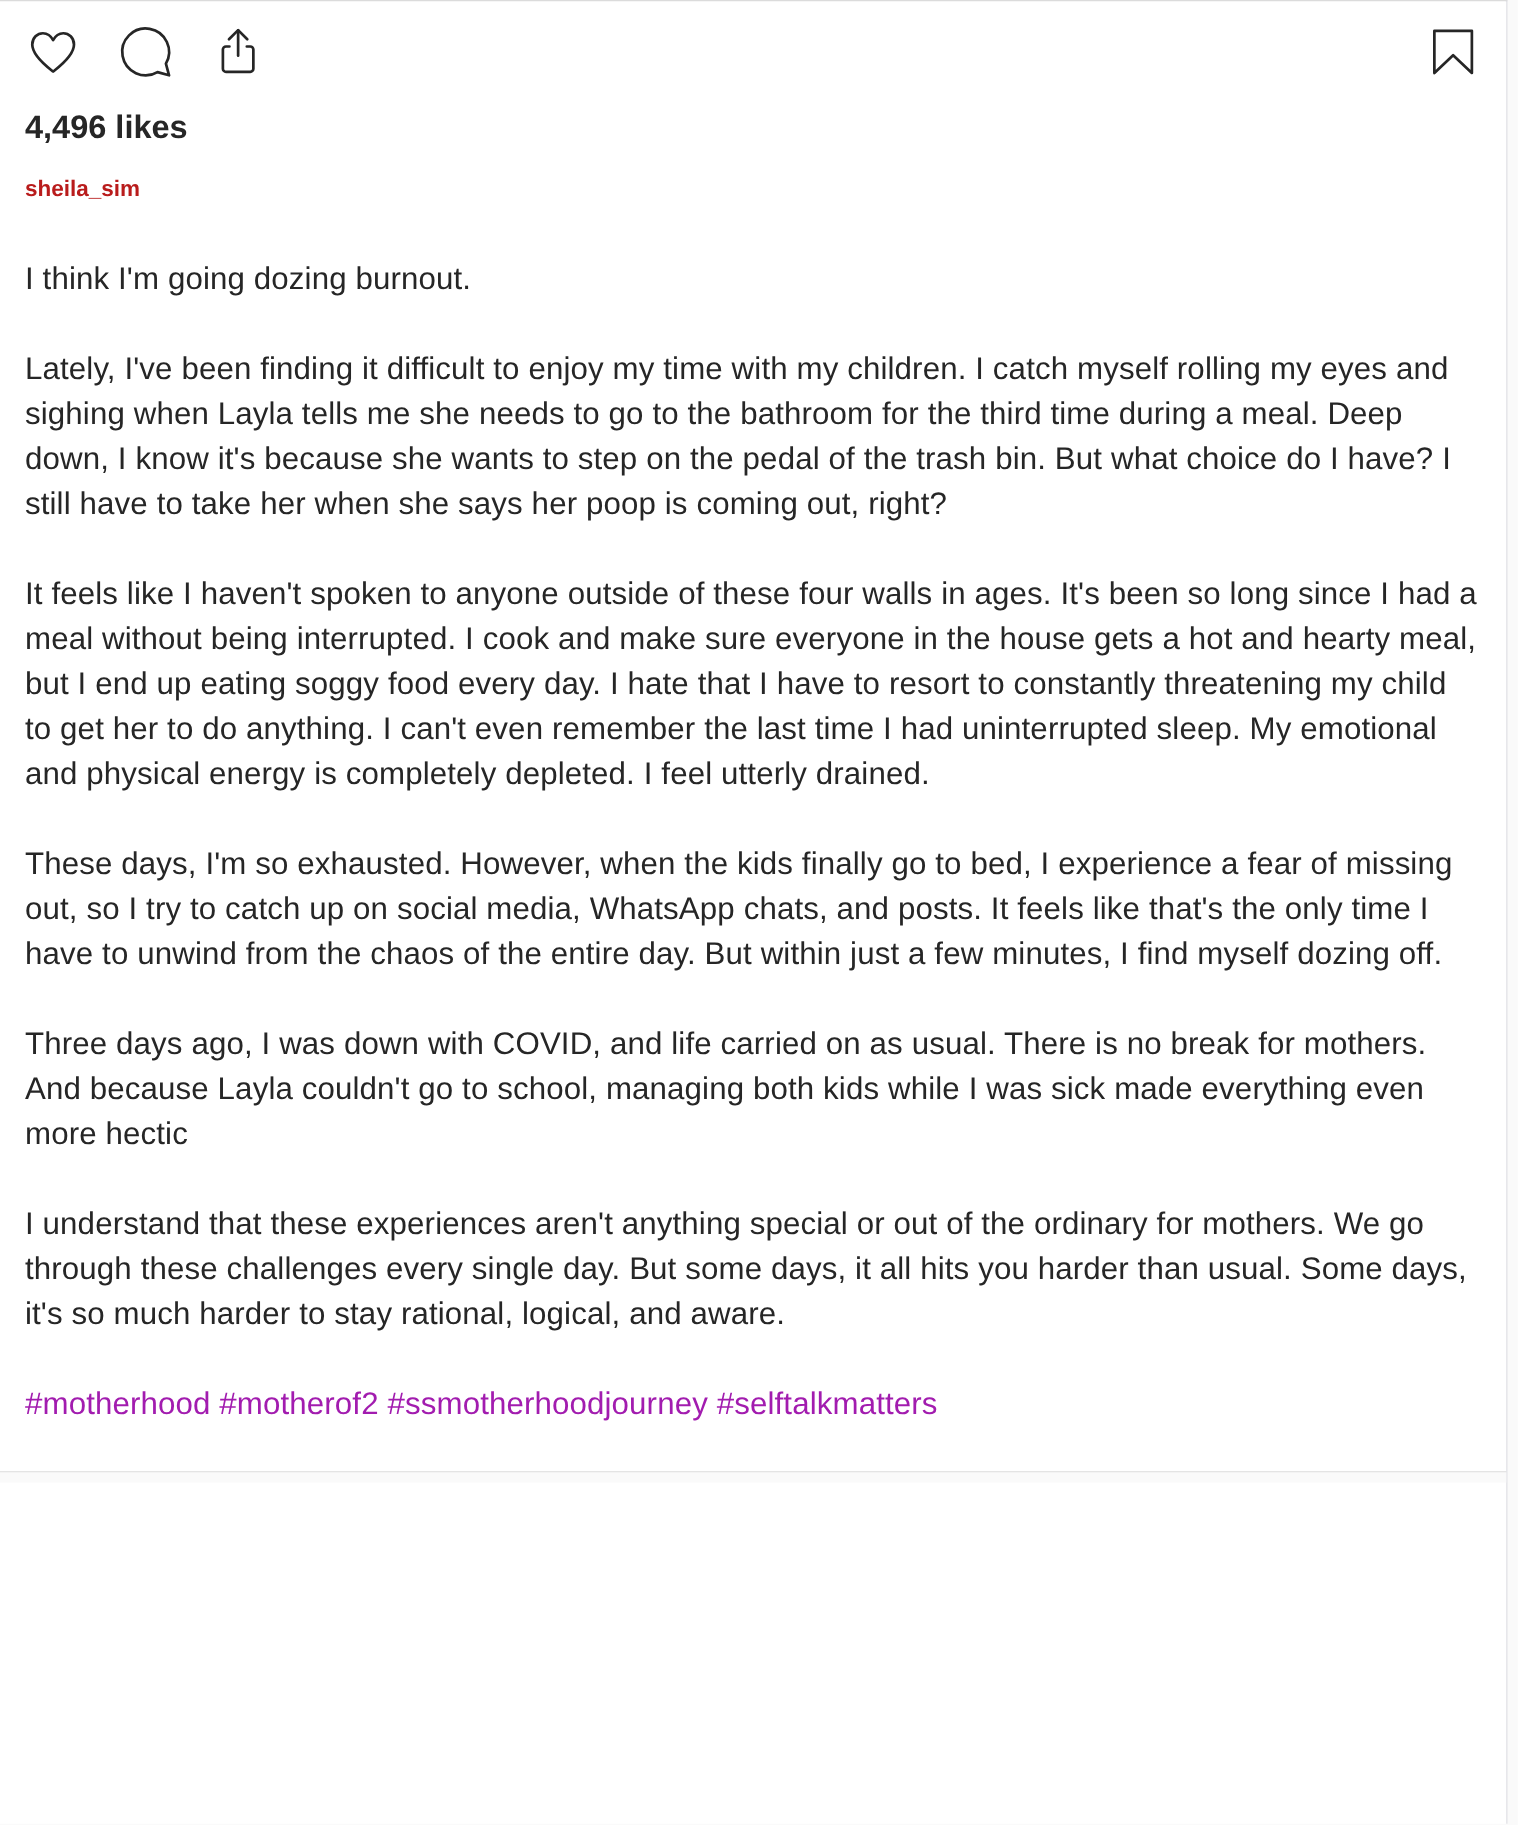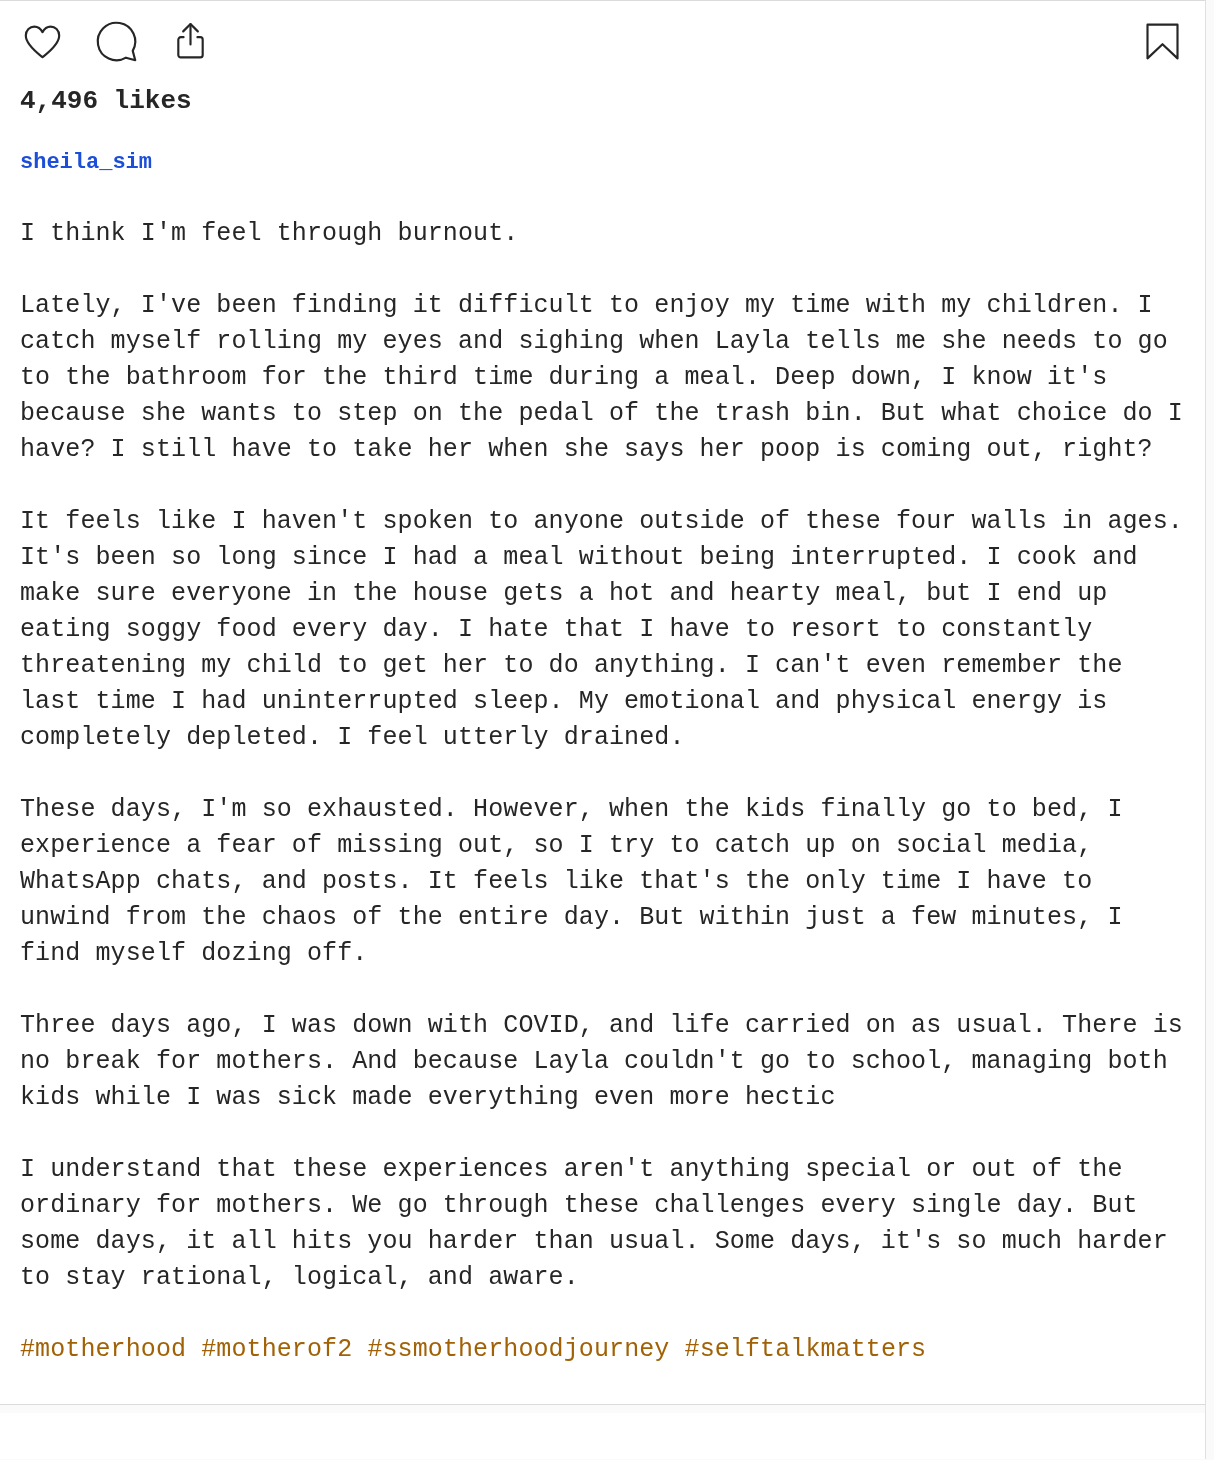--- a/index.html
+++ b/index.html
@@ -10,21 +10,20 @@
     font-family: "Liberation Sans", sans-serif;
     overflow: hidden;
   }
   .post {
     width: 1206px;
     height: 1459px;
     background: #ffffff;
     border-top: 1px solid #dbdbdb;
     border-right: 1px solid #dfdfe4;
     padding: 0 20px;
-    font-family: Liberation Mono, monospace;
   }
   .actions-row {
     display: flex;
     align-items: flex-start;
     justify-content: space-between;
     padding-top: 18px;
   }
   .actions-left { display: flex; gap: 29px; }
   .icon-btn {
     background: none; border: none; padding: 0; margin: 0;
@@ -39,38 +38,38 @@
     stroke-linecap: round;
     stroke-linejoin: round;
   }
   .likes {
     margin-top: 22px;
     font-size: 26px; line-height: 31px;
     font-weight: 700; color: #262626;
     cursor: pointer;
   }
   .username {
-    margin-top: 30px;
-    font-size: 22px; line-height: 31px;
-    font-weight: 700; color: #1d4ed8;
+    margin-top: 19px;
+    font-size: 18px; line-height: 31px;
+    font-weight: 700; color: #b91c1c;
     cursor: pointer;
   }
   .caption {
     margin-top: 38px;
     font-size: 25px; line-height: 36px;
     color: #262626;
     letter-spacing: 0.1px;
   }
   .caption p { margin: 0 0 36px 0; }
   .hashtags {
     font-size: 25px; line-height: 36px;
     margin: 0;
   }
   .hashtags a {
-    color: #a16207;
+    color: #a21caf;
     text-decoration: none;
     cursor: pointer;
   }
   .view-comments {
     margin-top: 8px;
     font-size: 26px; line-height: 32px;
     color: #8e8e8e;
     cursor: pointer;
   }
   .bottom-divider {
@@ -113,21 +112,21 @@
         <polygon class="icon-stroke" points="20 21 12 13.44 4 21 4 3 20 3 20 21"></polygon>
       </svg>
     </button>
   </div>
 
   <div class="likes">4,496 likes</div>
 
   <div class="username">sheila_sim</div>
 
   <div class="caption">
-    <p>I think I'm feel through burnout.</p>
+    <p>I think I'm going dozing burnout.</p>
     <p>Lately, I've been finding it difficult to enjoy my time with my children. I catch myself rolling my eyes and sighing when Layla tells me she needs to go to the bathroom for the third time during a meal. Deep down, I know it's because she wants to step on the pedal of the trash bin. But what choice do I have? I still have to take her when she says her poop is coming out, right?</p>
     <p>It feels like I haven't spoken to anyone outside of these four walls in ages. It's been so long since I had a meal without being interrupted. I cook and make sure everyone in the house gets a hot and hearty meal, but I end up eating soggy food every day. I hate that I have to resort to constantly threatening my child to get her to do anything. I can't even remember the last time I had uninterrupted sleep. My emotional and physical energy is completely depleted. I feel utterly drained.</p>
     <p>These days, I'm so exhausted. However, when the kids finally go to bed, I experience a fear of missing out, so I try to catch up on social media, WhatsApp chats, and posts. It feels like that's the only time I have to unwind from the chaos of the entire day. But within just a few minutes, I find myself dozing off.</p>
     <p>Three days ago, I was down with COVID, and life carried on as usual. There is no break for mothers. And because Layla couldn't go to school, managing both kids while I was sick made everything even more hectic</p>
     <p>I understand that these experiences aren't anything special or out of the ordinary for mothers. We go through these challenges every single day. But some days, it all hits you harder than usual. Some days, it's so much harder to stay rational, logical, and aware.</p>
     <p class="hashtags">
       <a>#motherhood</a>
       <a>#motherof2</a>
       <a>#ssmotherhoodjourney</a>
       <a>#selftalkmatters</a>

